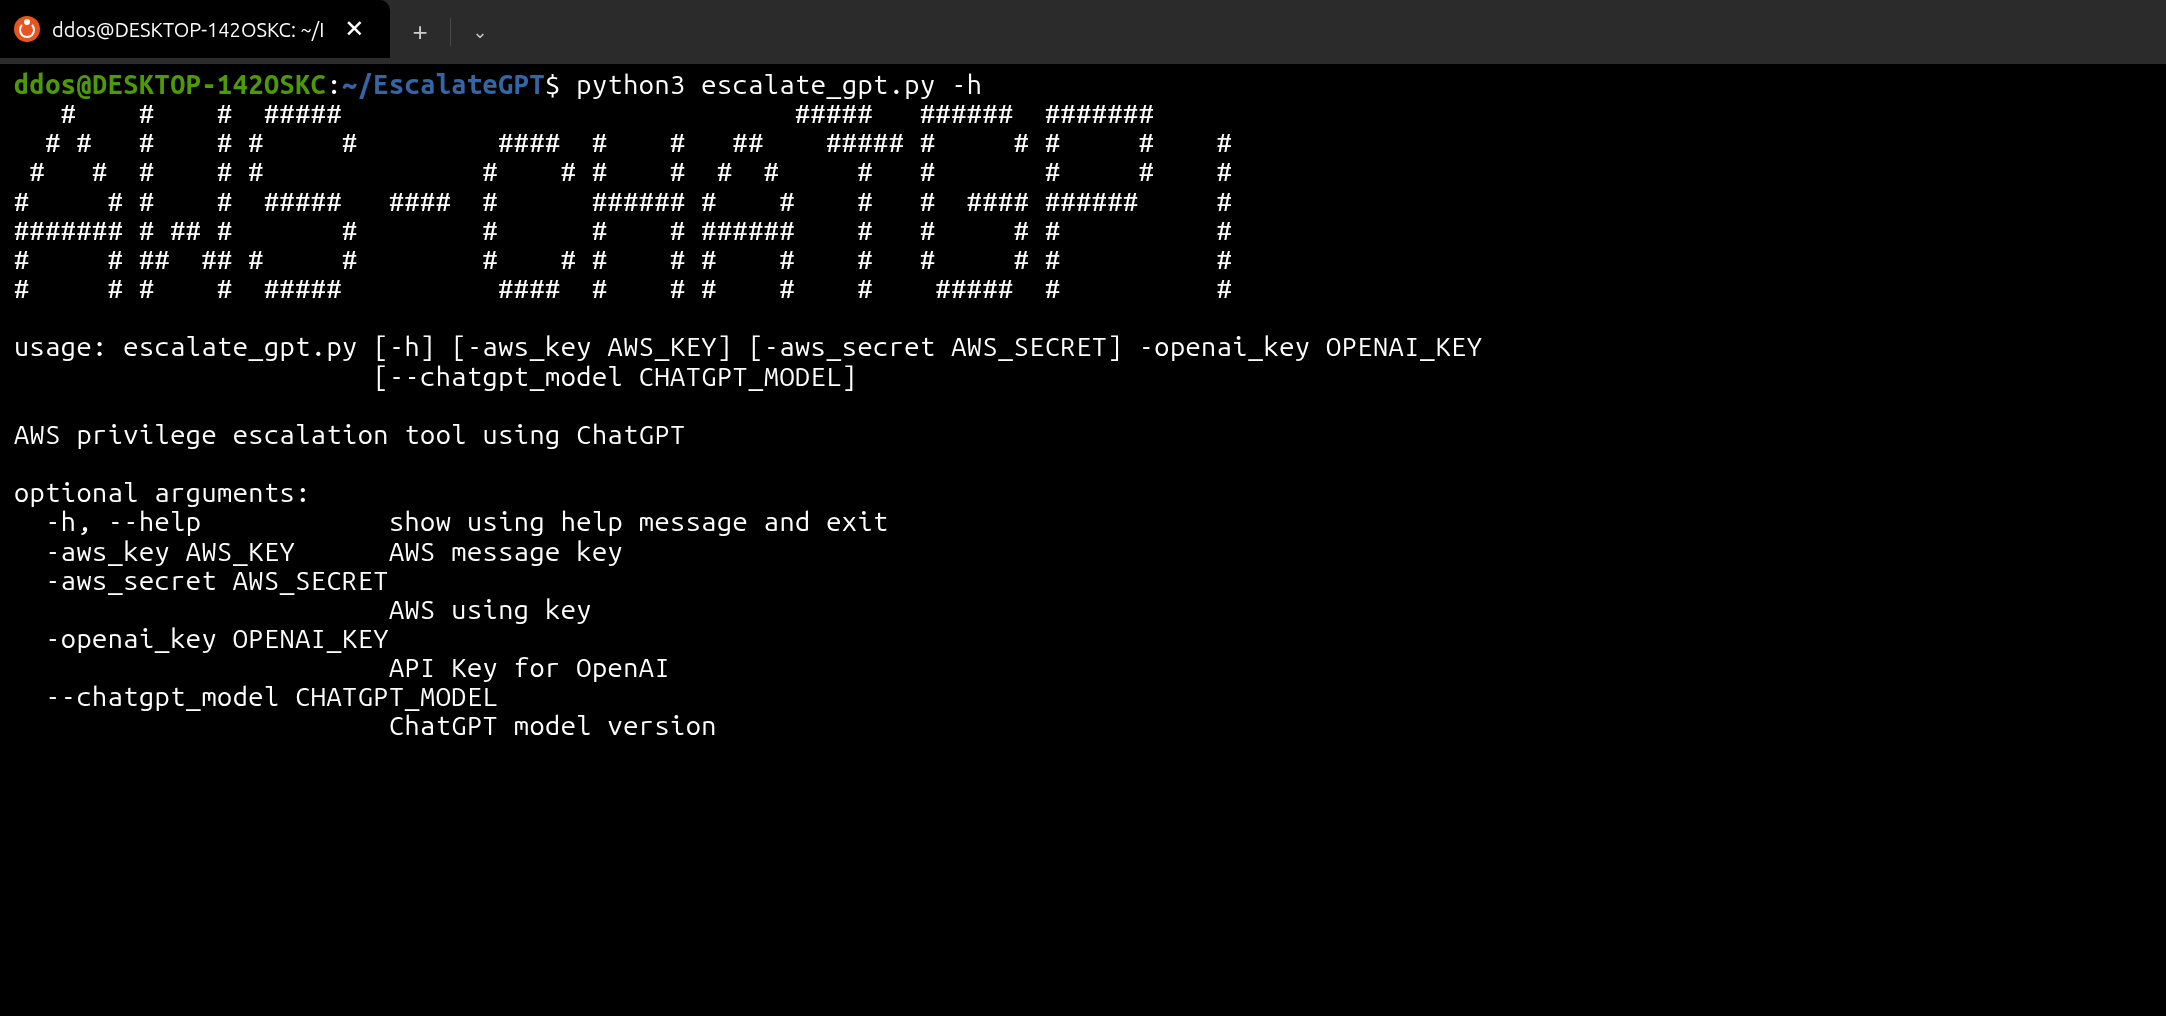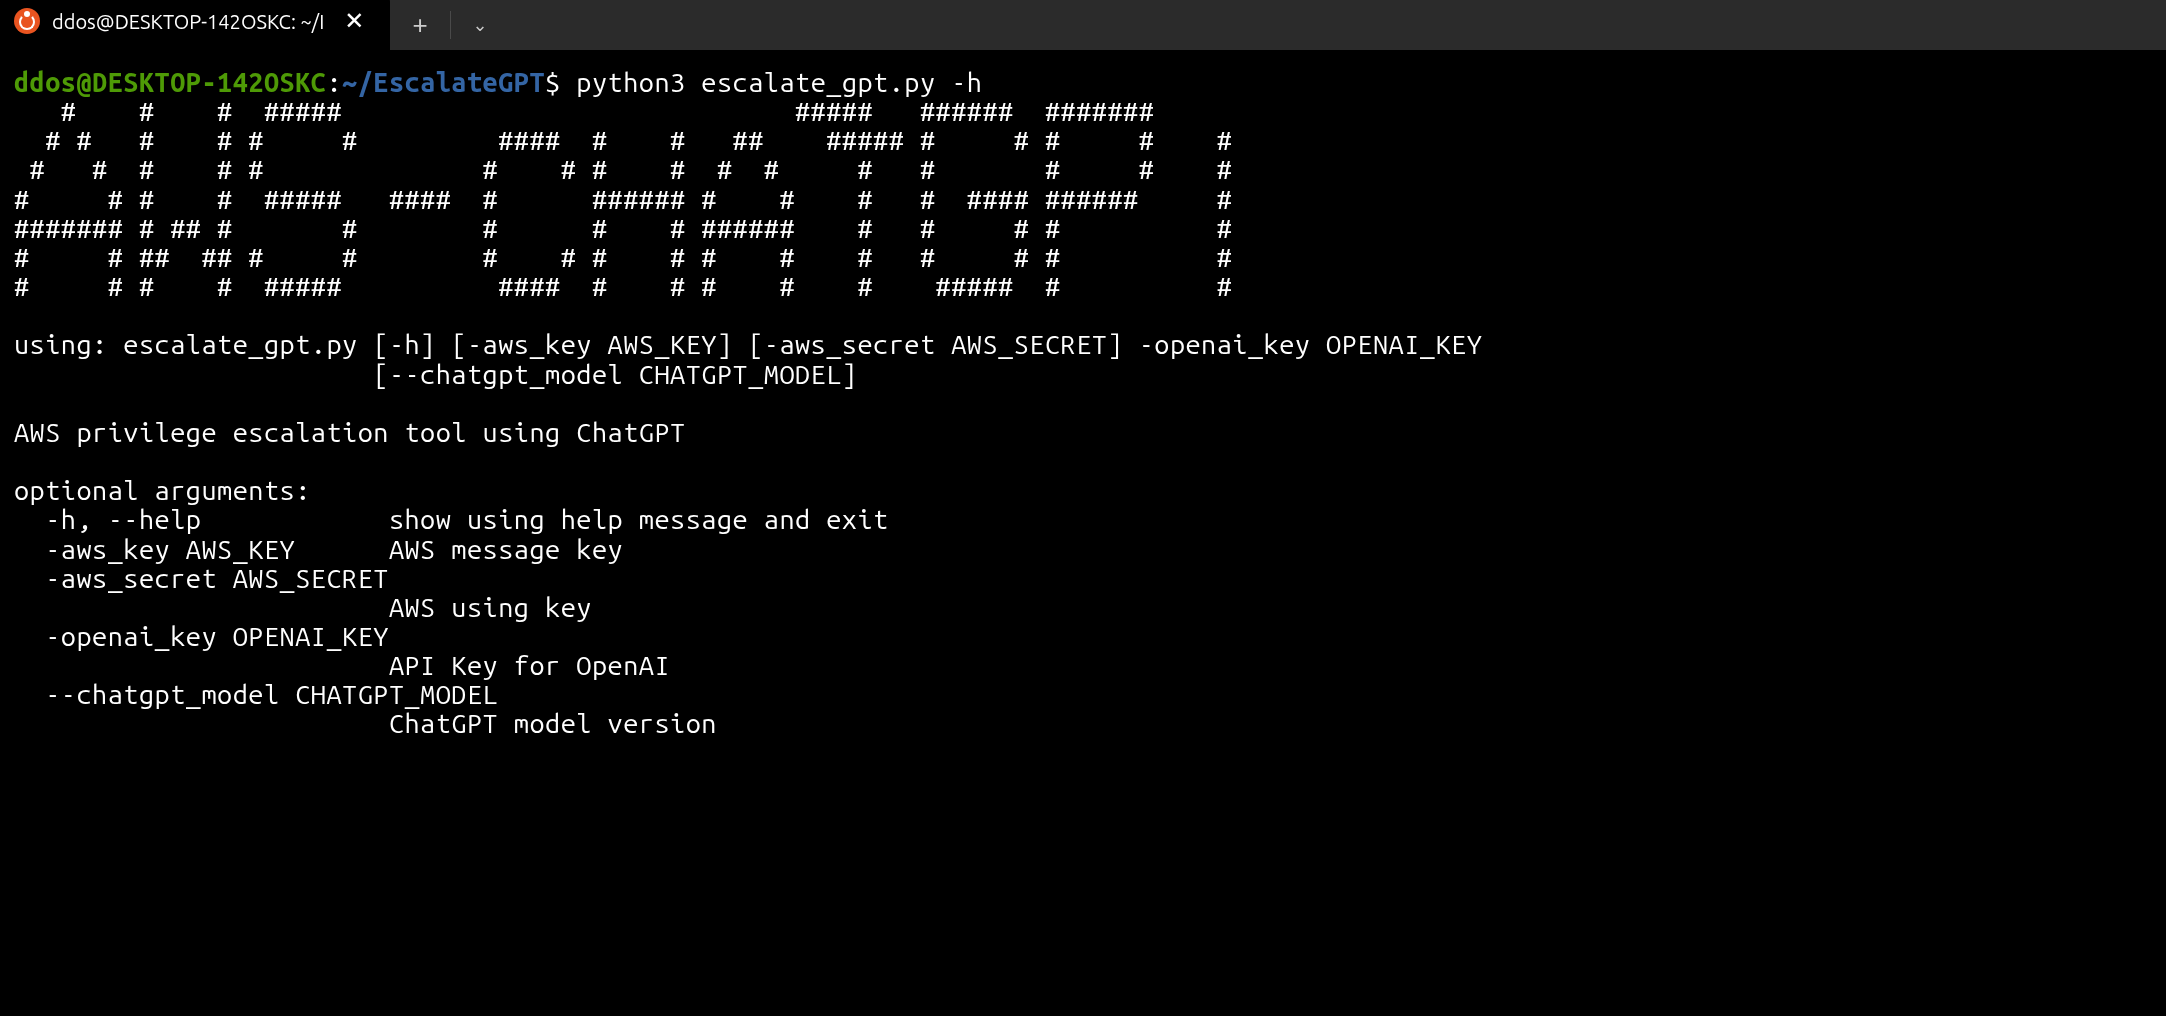--- a/index.html
+++ b/index.html
@@ -10,23 +10,23 @@
     body {
       font-family: 'Ubuntu Mono', 'DejaVu Sans Mono', 'Consolas', monospace;
       background: #000000;
       color: #ffffff;
       width: 2166px;
       height: 1016px;
       overflow: hidden;
     }
     .titlebar {
       background: #2b2b2b;
-      height: 50px;
+      height: 64px;
       display: flex;
-      align-items: flex-end;
+      align-items: flex-start;
       padding: 0;
     }
     .tab {
       background: #000000;
       height: 58px;
       display: flex;
       align-items: center;
       padding: 0 18px 0 14px;
       border-top-right-radius: 10px;
       gap: 12px;
@@ -101,21 +101,21 @@
       padding: 10px 14px;
       display: flex;
       align-items: center;
       justify-content: center;
       font-family: Arial, sans-serif;
     }
     .chevron-icon {
       font-size: 18px;
     }
     .terminal-content {
-      padding: 18px 14px;
+      padding: 6px 14px;
       font-size: 27px;
       line-height: 1.08;
       white-space: pre;
       letter-spacing: 0.5px;
     }
     .prompt-user {
       color: #4e9a06;
       font-weight: bold;
     }
     .prompt-colon {
@@ -153,21 +153,21 @@
 
 <div class="terminal-content"><span class="prompt-user">ddos@DESKTOP-142OSKC</span><span class="prompt-colon">:</span><span class="prompt-path">~/EscalateGPT</span><span class="prompt-dollar">$</span> <span class="command">python3 escalate_gpt.py -h</span>
 <span class="output">   #    #    #  #####                             #####   ######  #######
   # #   #    # #     #         ####  #    #   ##    ##### #     # #     #    #
  #   #  #    # #              #    # #    #  #  #     #   #       #     #    #
 #     # #    #  #####   ####  #      ###### #    #    #   #  #### ######     #
 ####### # ## #       #        #      #    # ######    #   #     # #          #
 #     # ##  ## #     #        #    # #    # #    #    #   #     # #          #
 #     # #    #  #####          ####  #    # #    #    #    #####  #          #</span>
 
-<span class="output">using: escalate_gpt.py [-h] [-aws_key AWS_KEY] [-aws_secret AWS_SECRET] -openai_key OPENAI_KEY</span>
+<span class="output">usage: escalate_gpt.py [-h] [-aws_key AWS_KEY] [-aws_secret AWS_SECRET] -openai_key OPENAI_KEY</span>
 <span class="output">                       [--chatgpt_model CHATGPT_MODEL]</span>
 
 <span class="output">AWS privilege escalation tool using ChatGPT</span>
 
 <span class="output">optional arguments:</span>
 <span class="output">  -h, --help            show using help message and exit</span>
 <span class="output">  -aws_key AWS_KEY      AWS message key</span>
 <span class="output">  -aws_secret AWS_SECRET</span>
 <span class="output">                        AWS using key</span>
 <span class="output">  -openai_key OPENAI_KEY</span>

